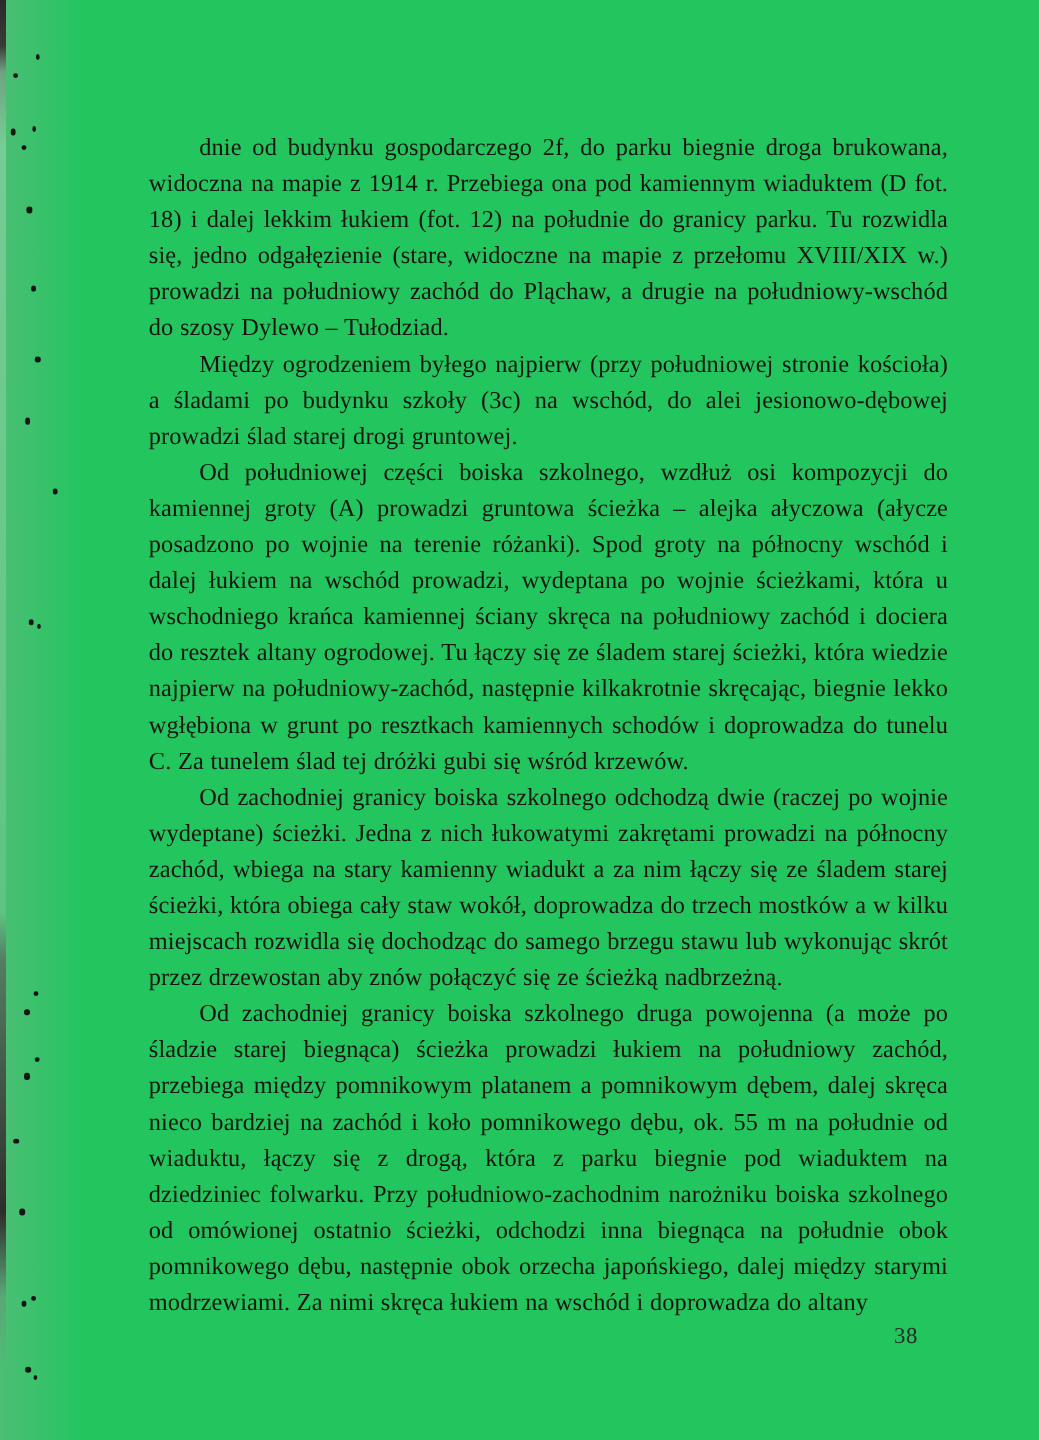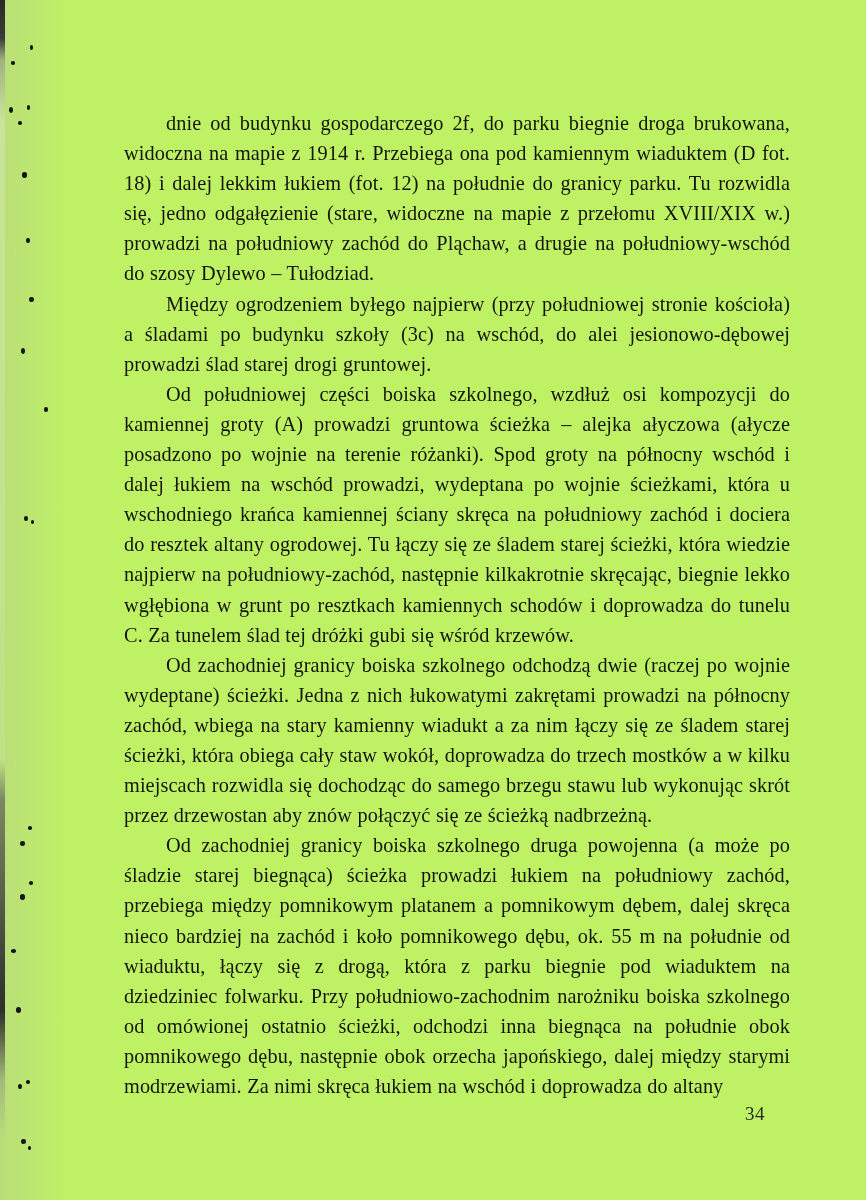--- a/index.html
+++ b/index.html
@@ -5,21 +5,21 @@
   html, body {
     margin: 0;
     padding: 0;
     background: #ffffff;
   }
 
   .page {
     position: relative;
     width: 866px;
     height: 1200px;
-    background: #bef264;
+    background: #22c55e;
     overflow: hidden;
     font-family: "Liberation Serif", "DejaVu Serif", serif;
   }
 
   
   .scan-gutter-shade {
     position: absolute;
     left: 0;
     top: 0;
     width: 70px;
@@ -113,15 +113,15 @@
   <div class="speck" style="left:28px; top:1146px; width:3px; height:4px;"></div>
 
   <div class="text-block">
     <p class="para">dnie od budynku gospodarczego 2f, do parku biegnie droga brukowana, widoczna na mapie z 1914 r. Przebiega ona pod kamiennym wiaduktem (D fot. 18) i dalej lekkim łukiem (fot. 12) na południe do granicy parku. Tu rozwidla się, jedno odgałęzienie (stare, widoczne na mapie z przełomu XVIII/XIX w.) prowadzi na południowy zachód do Pląchaw, a drugie na południowy-wschód do szosy Dylewo – Tułodziad.</p>
     <p class="para">Między ogrodzeniem byłego najpierw (przy południowej stronie kościoła) a śladami po budynku szkoły (3c) na wschód, do alei jesionowo-dębowej prowadzi ślad starej drogi gruntowej.</p>
     <p class="para">Od południowej części boiska szkolnego, wzdłuż osi kompozycji do kamiennej groty (A) prowadzi gruntowa ścieżka – alejka ałyczowa (ałycze posadzono po wojnie na terenie różanki). Spod groty na północny wschód i dalej łukiem na wschód prowadzi, wydeptana po wojnie ścieżkami, która u wschodniego krańca kamiennej ściany skręca na południowy zachód i dociera do resztek altany ogrodowej. Tu łączy się ze śladem starej ścieżki, która wiedzie najpierw na południowy-zachód, następnie kilkakrotnie skręcając, biegnie lekko wgłębiona w grunt po resztkach kamiennych schodów i doprowadza do tunelu C. Za tunelem ślad tej dróżki gubi się wśród krzewów.</p>
     <p class="para">Od zachodniej granicy boiska szkolnego odchodzą dwie (raczej po wojnie wydeptane) ścieżki. Jedna z nich łukowatymi zakrętami prowadzi na północny zachód, wbiega na stary kamienny wiadukt a za nim łączy się ze śladem starej ścieżki, która obiega cały staw wokół, doprowadza do trzech mostków a w kilku miejscach rozwidla się dochodząc do samego brzegu stawu lub wykonując skrót przez drzewostan aby znów połączyć się ze ścieżką nadbrzeżną.</p>
     <p class="para">Od zachodniej granicy boiska szkolnego druga powojenna (a może po śladzie starej biegnąca) ścieżka prowadzi łukiem na południowy zachód, przebiega między pomnikowym platanem a pomnikowym dębem, dalej skręca nieco bardziej na zachód i koło pomnikowego dębu, ok. 55 m na południe od wiaduktu, łączy się z drogą, która z parku biegnie pod wiaduktem na dziedziniec folwarku. Przy południowo-zachodnim narożniku boiska szkolnego od omówionej ostatnio ścieżki, odchodzi inna biegnąca na południe obok pomnikowego dębu, następnie obok orzecha japońskiego, dalej między starymi modrzewiami. Za nimi skręca łukiem na wschód i doprowadza do altany</p>
   </div>
 
-  <div class="page-number">34</div>
+  <div class="page-number">38</div>
 
 </div>
 
 </body></html>

